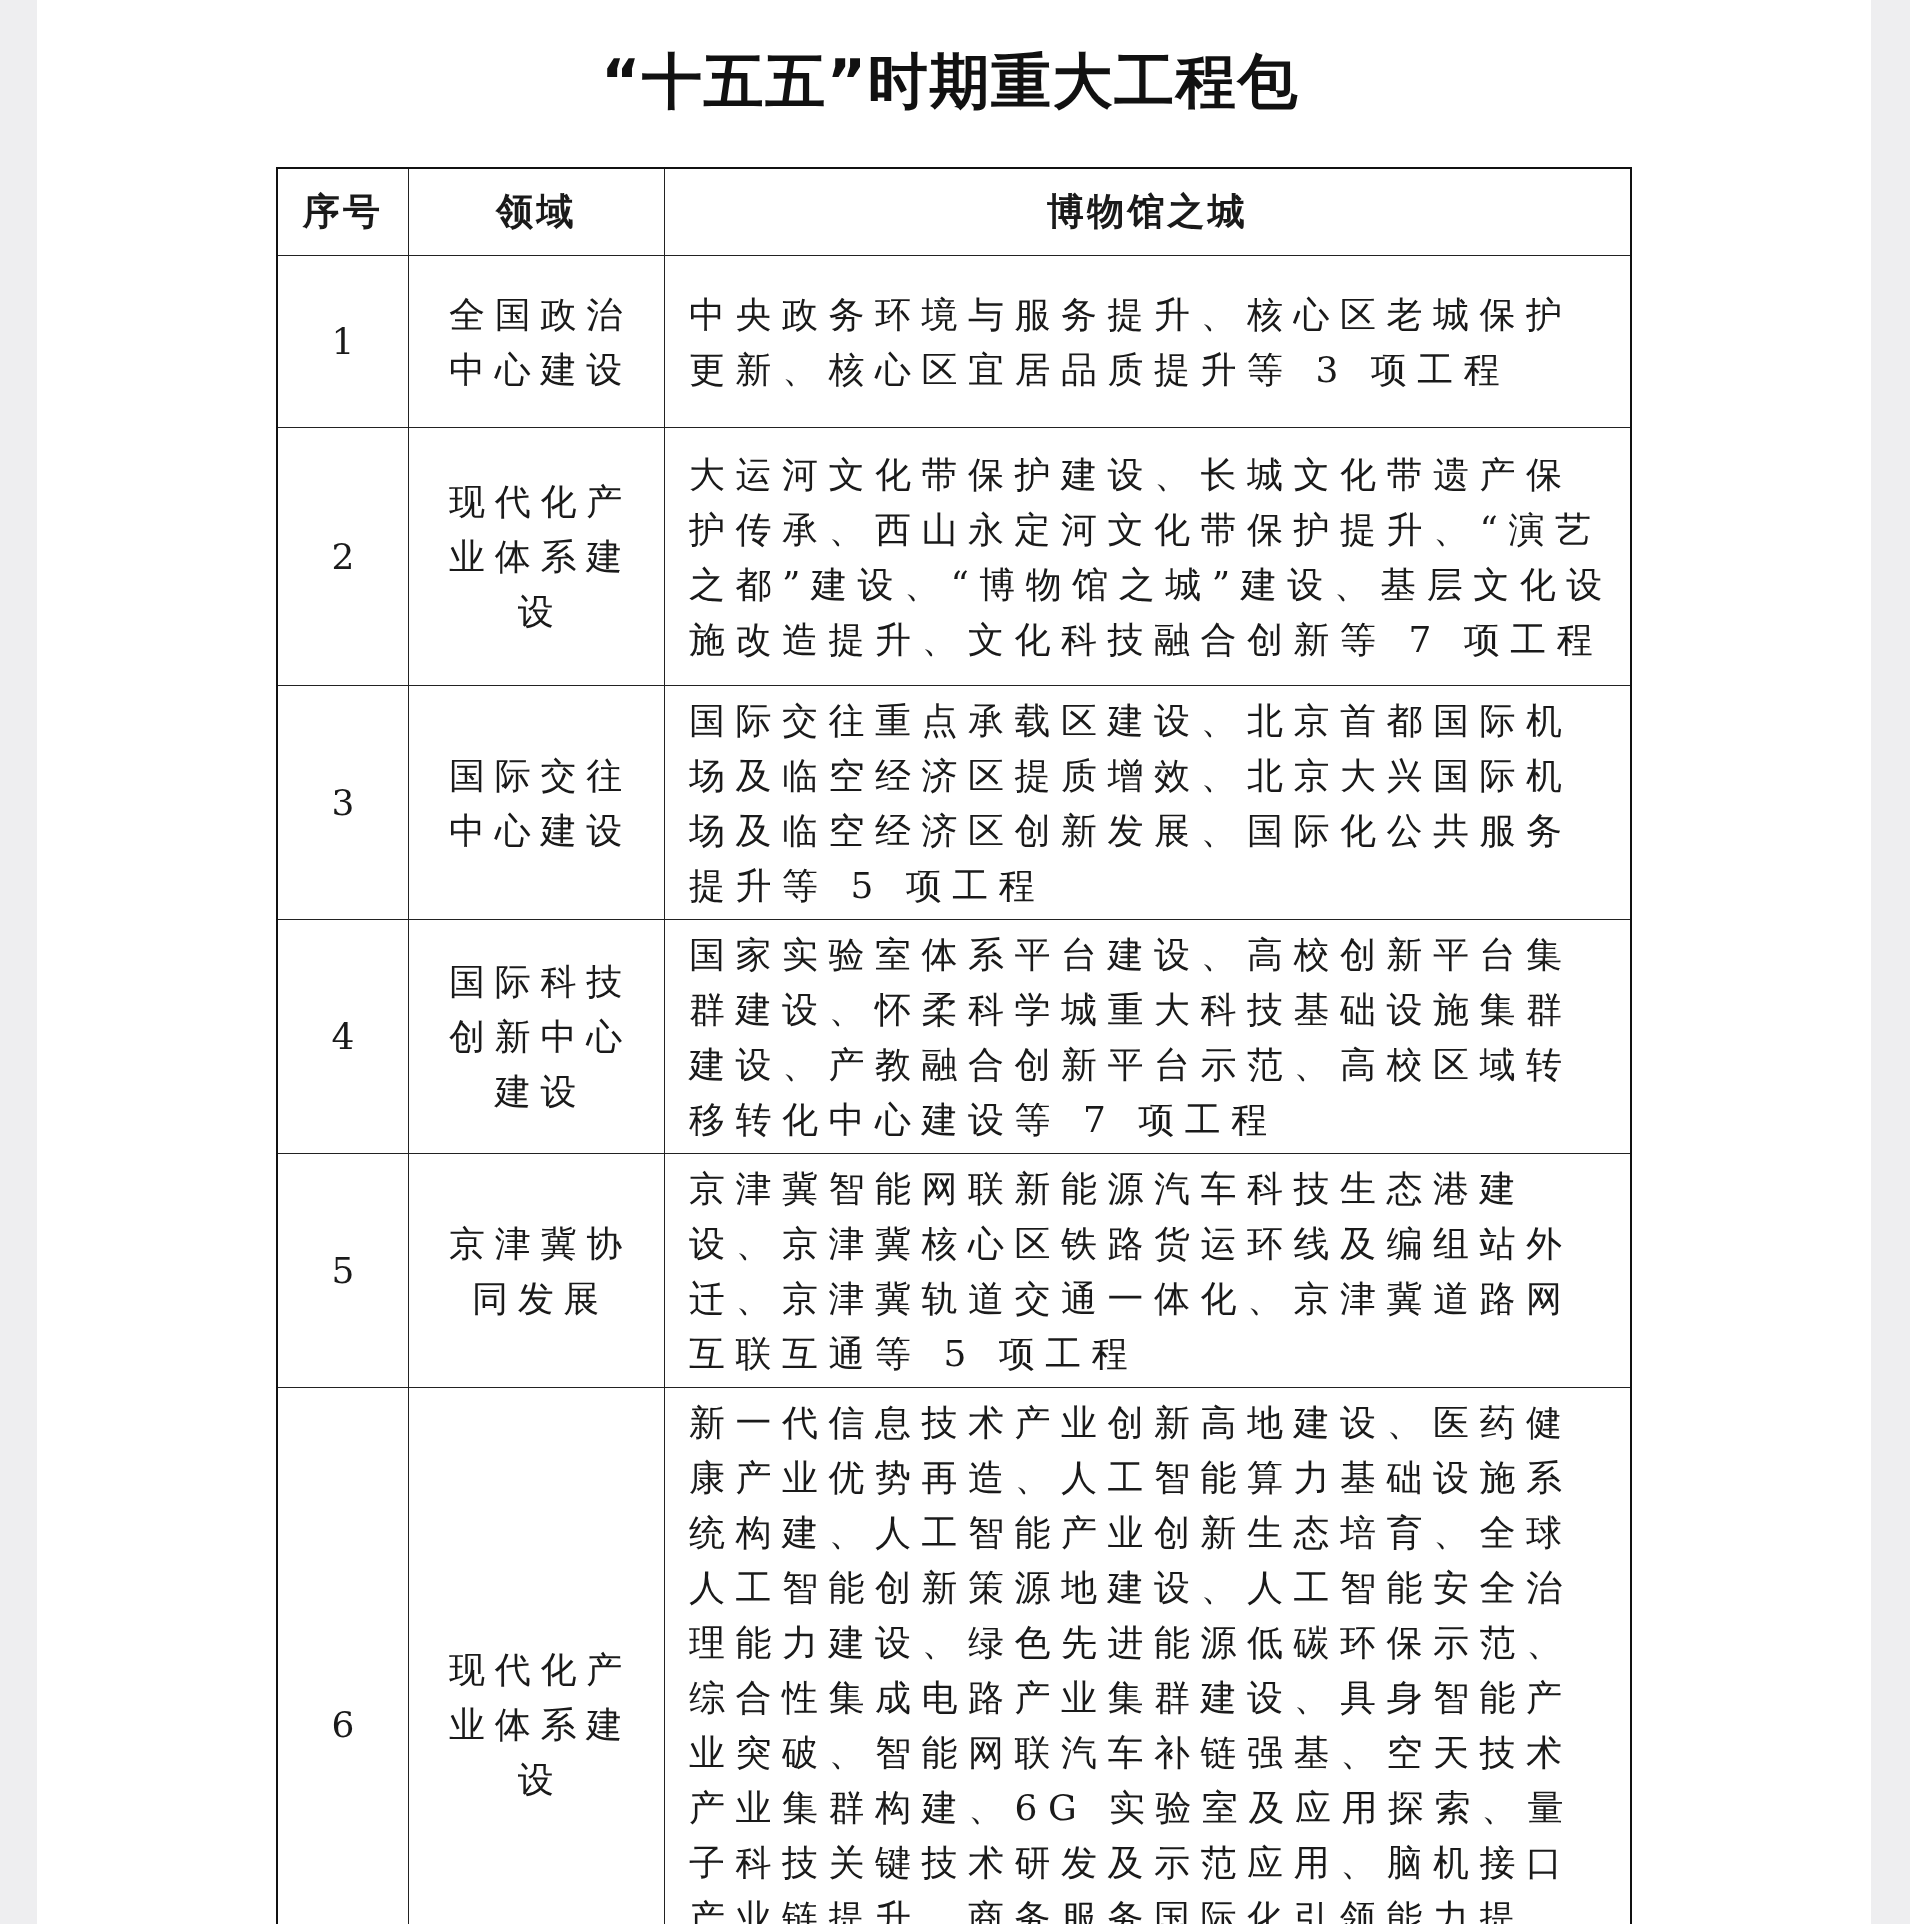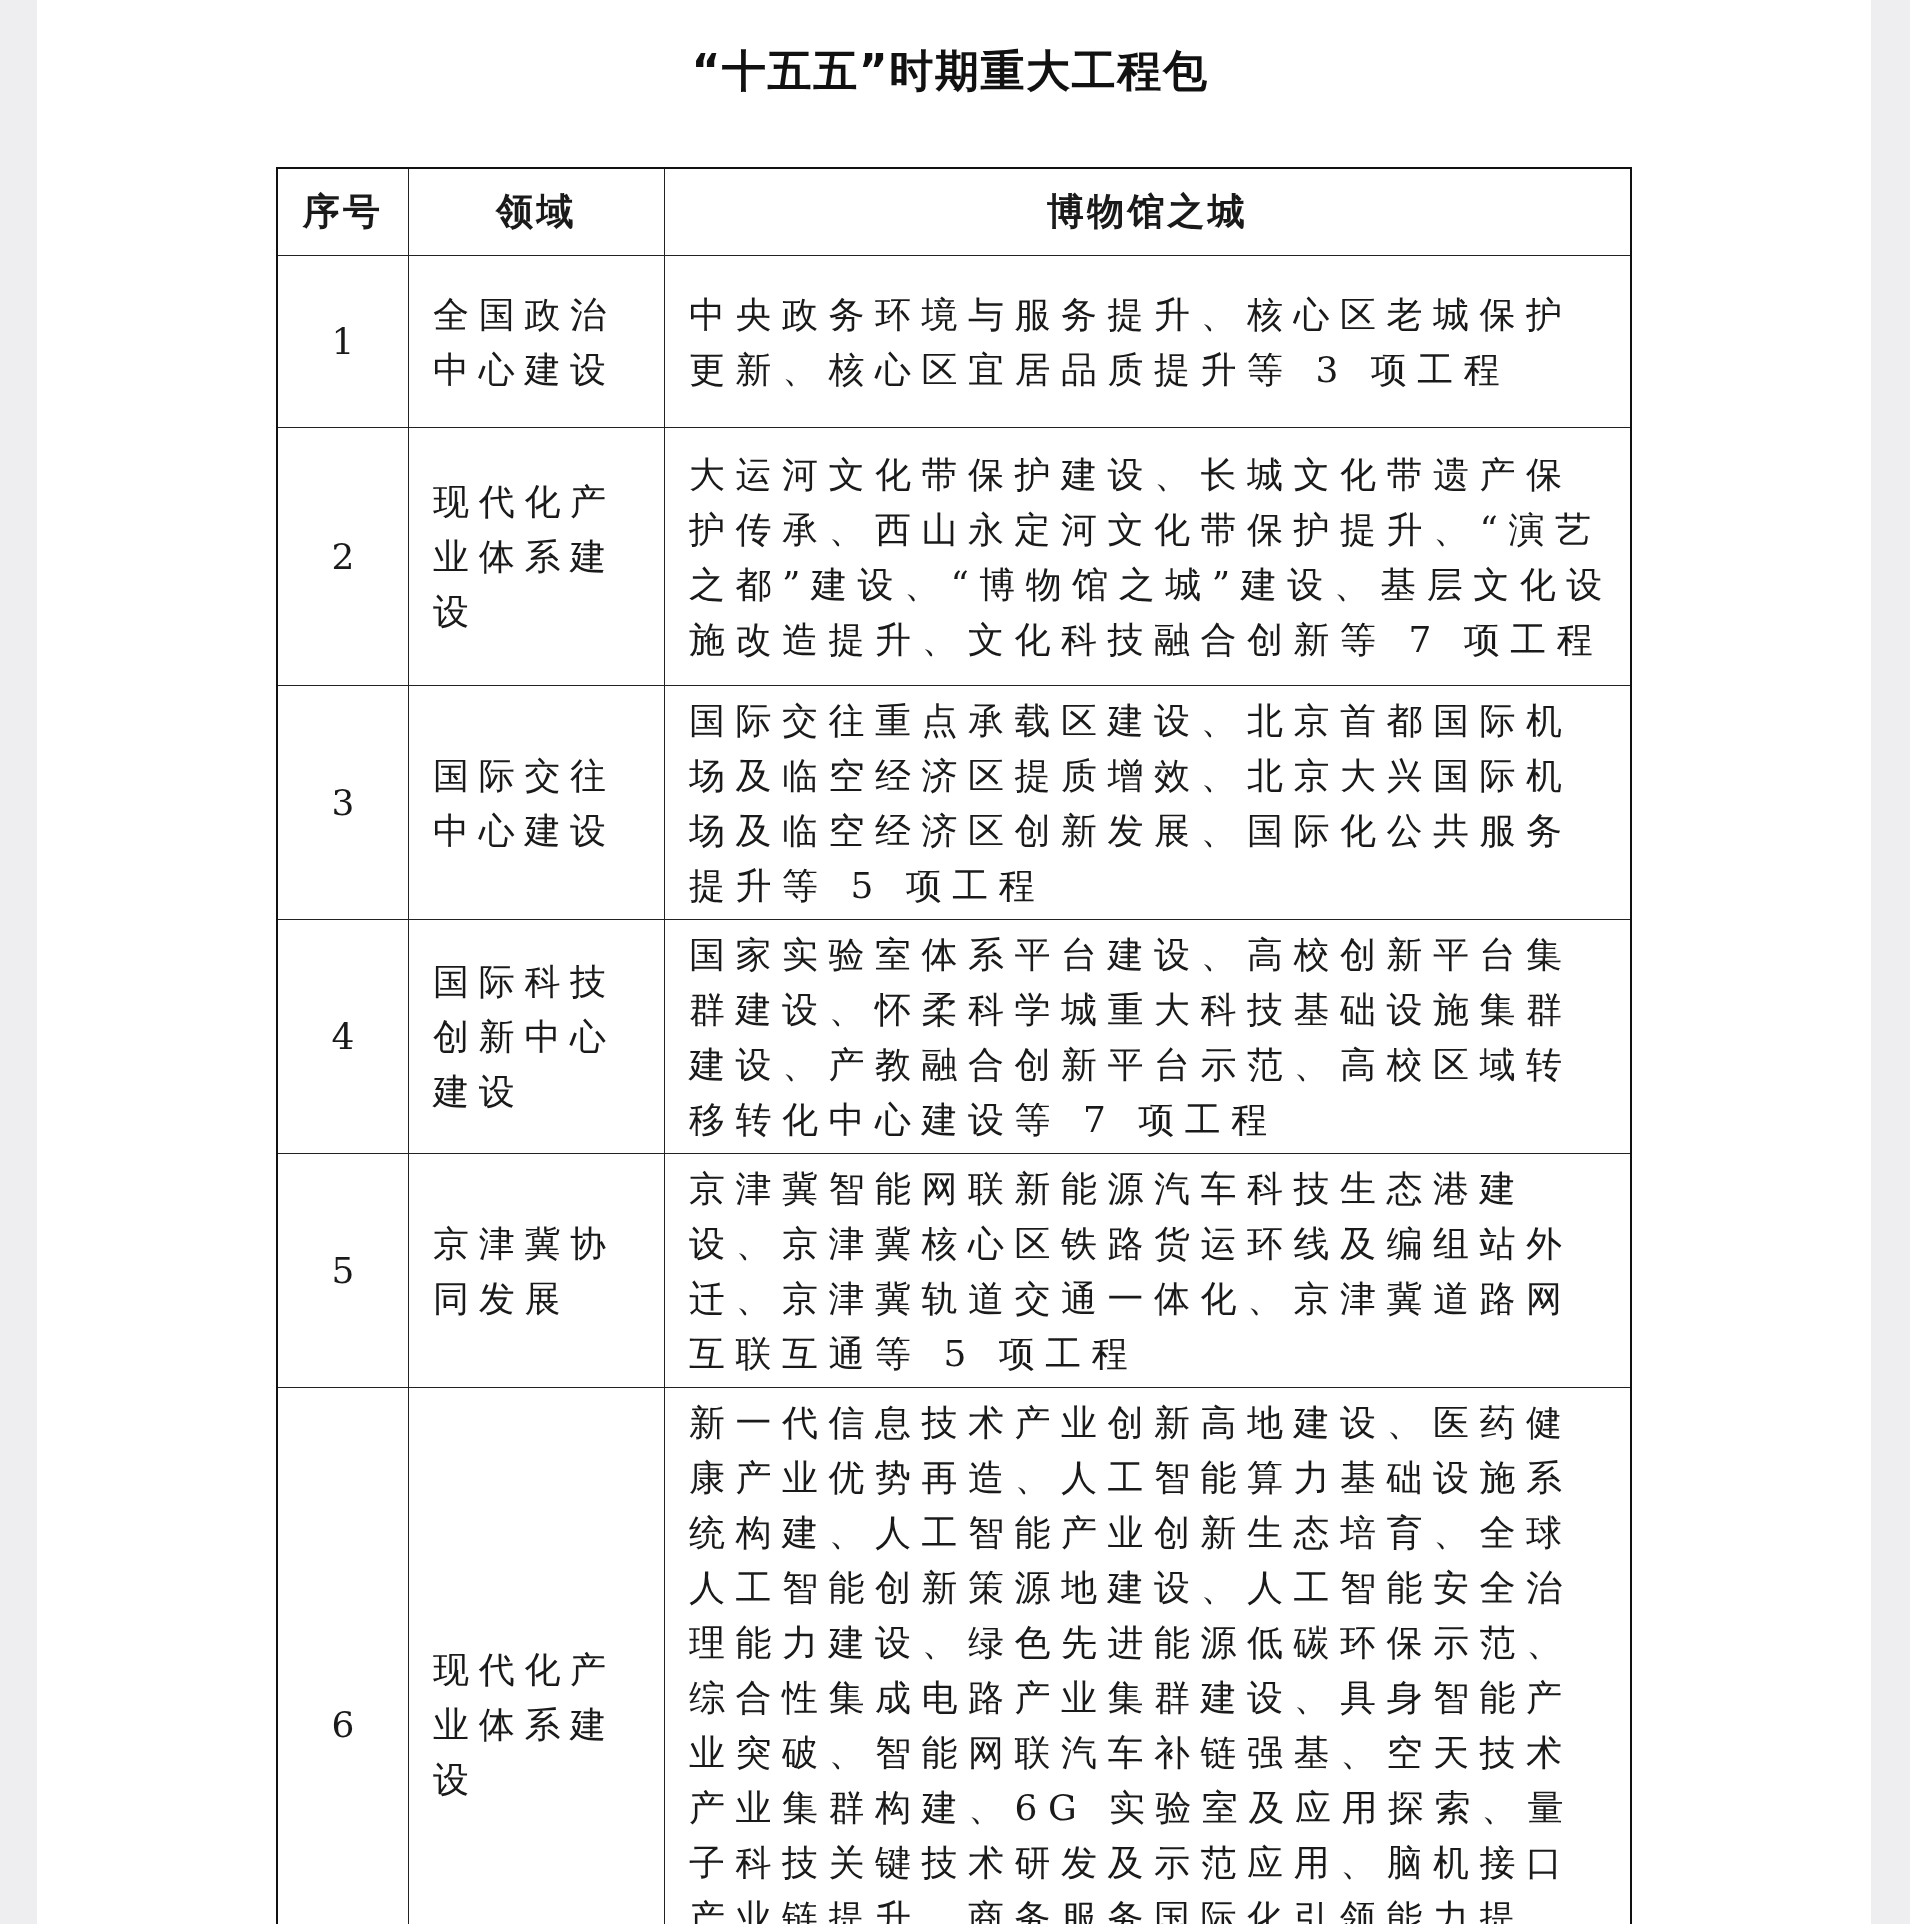--- a/index.html
+++ b/index.html
@@ -1,25 +1,25 @@
 <!DOCTYPE html>
 <html style="font-size:13px"><head>
 <meta charset="utf-8">
 <style>
   html,body{margin:0;padding:0;}
   body{width:1910px;height:1925px;background:#eeeef0;position:relative;overflow:hidden;font-family:"DejaVu Serif","Liberation Serif",serif;}
   .page{position:absolute;left:37px;top:0;width:1834px;height:1925px;background:#ffffff;}
-  .title{position:absolute;left:0;top:42px;width:1900px;text-align:center;font-family:"DejaVu Sans","Liberation Sans",sans-serif;font-weight:bold;font-size:44px;letter-spacing:1.6px;color:#111;}
+  .title{position:absolute;left:0;top:42px;width:1900px;text-align:center;font-family:"DejaVu Sans","Liberation Sans",sans-serif;font-weight:bold;font-size:60px;letter-spacing:1.6px;color:#111;}
   table{position:absolute;left:276px;top:167px;width:1356px;border-collapse:collapse;color:#1a1a1a;}
   th,td{border:1.6px solid #222;}
   table{border:2.4px solid #111;}
   th{height:84px;font-family:"DejaVu Sans","Liberation Sans",sans-serif;font-weight:bold;font-size:37px;letter-spacing:3.2px;}
   td{font-size:36px;line-height:55px;letter-spacing:9.7px;}
   td.num{text-align:center;width:128px;letter-spacing:0;}
-  td.area{width:215px;padding:0 16px 0 24px;vertical-align:middle;}
+  td.area{width:215px;padding:0 16px 0 24px;vertical-align:middle;text-align:center;}
   td.proj{padding:6.5px 16px 6.5px 24px;letter-spacing:10.5px;}
   col.c1{width:129px;} col.c2{width:215px;}
 </style>
 </head>
 <body>
 
 <div class="page"></div>
 <div class="title">“十五五”时期重大工程包</div>
 
 <table>

